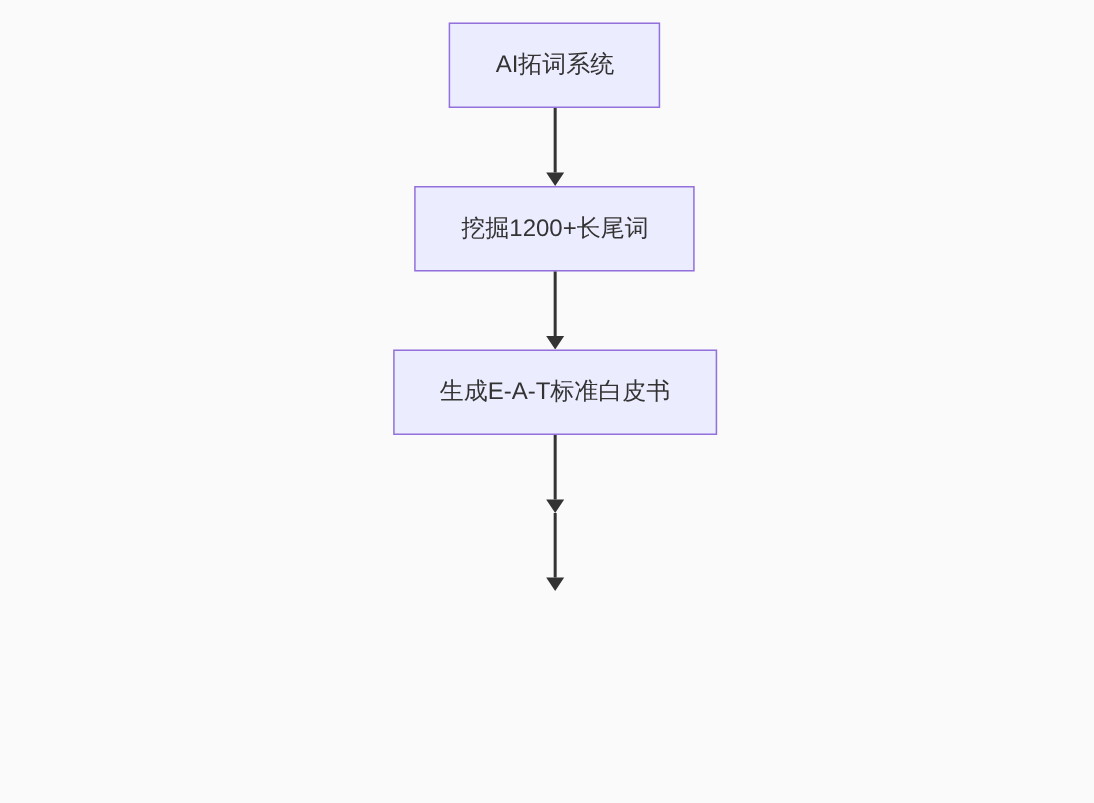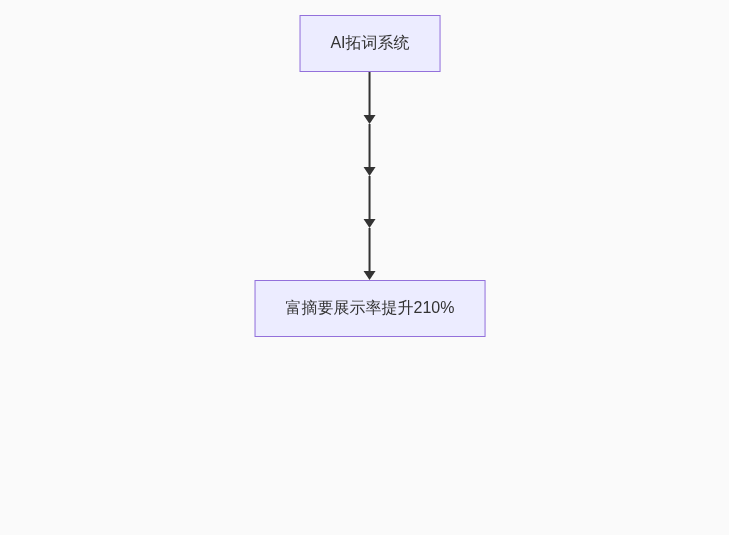--- a/index.html
+++ b/index.html
@@ -63,34 +63,35 @@
 <div class="canvas">
   <div class="flow-column">
 
     <div class="node">AI拓词系统</div>
 
     <div class="arrow">
       <div class="arrow-line"></div>
       <div class="arrow-head"></div>
     </div>
 
+    <div class="node">挖掘1200+长尾词</div>
+
+    <div class="arrow">
+      <div class="arrow-line"></div>
+      <div class="arrow-head"></div>
+    </div>
+
+    <div class="node">生成E-A-T标准白皮书</div>
 
     <div class="arrow">
       <div class="arrow-line"></div>
       <div class="arrow-head"></div>
     </div>
 
 
     <div class="arrow">
       <div class="arrow-line"></div>
       <div class="arrow-head"></div>
     </div>
 
 
-    <div class="arrow">
-      <div class="arrow-line"></div>
-      <div class="arrow-head"></div>
-    </div>
-
-    <div class="node">富摘要展示率提升210%</div>
-
   </div>
 </div>
 
 </body></html>

